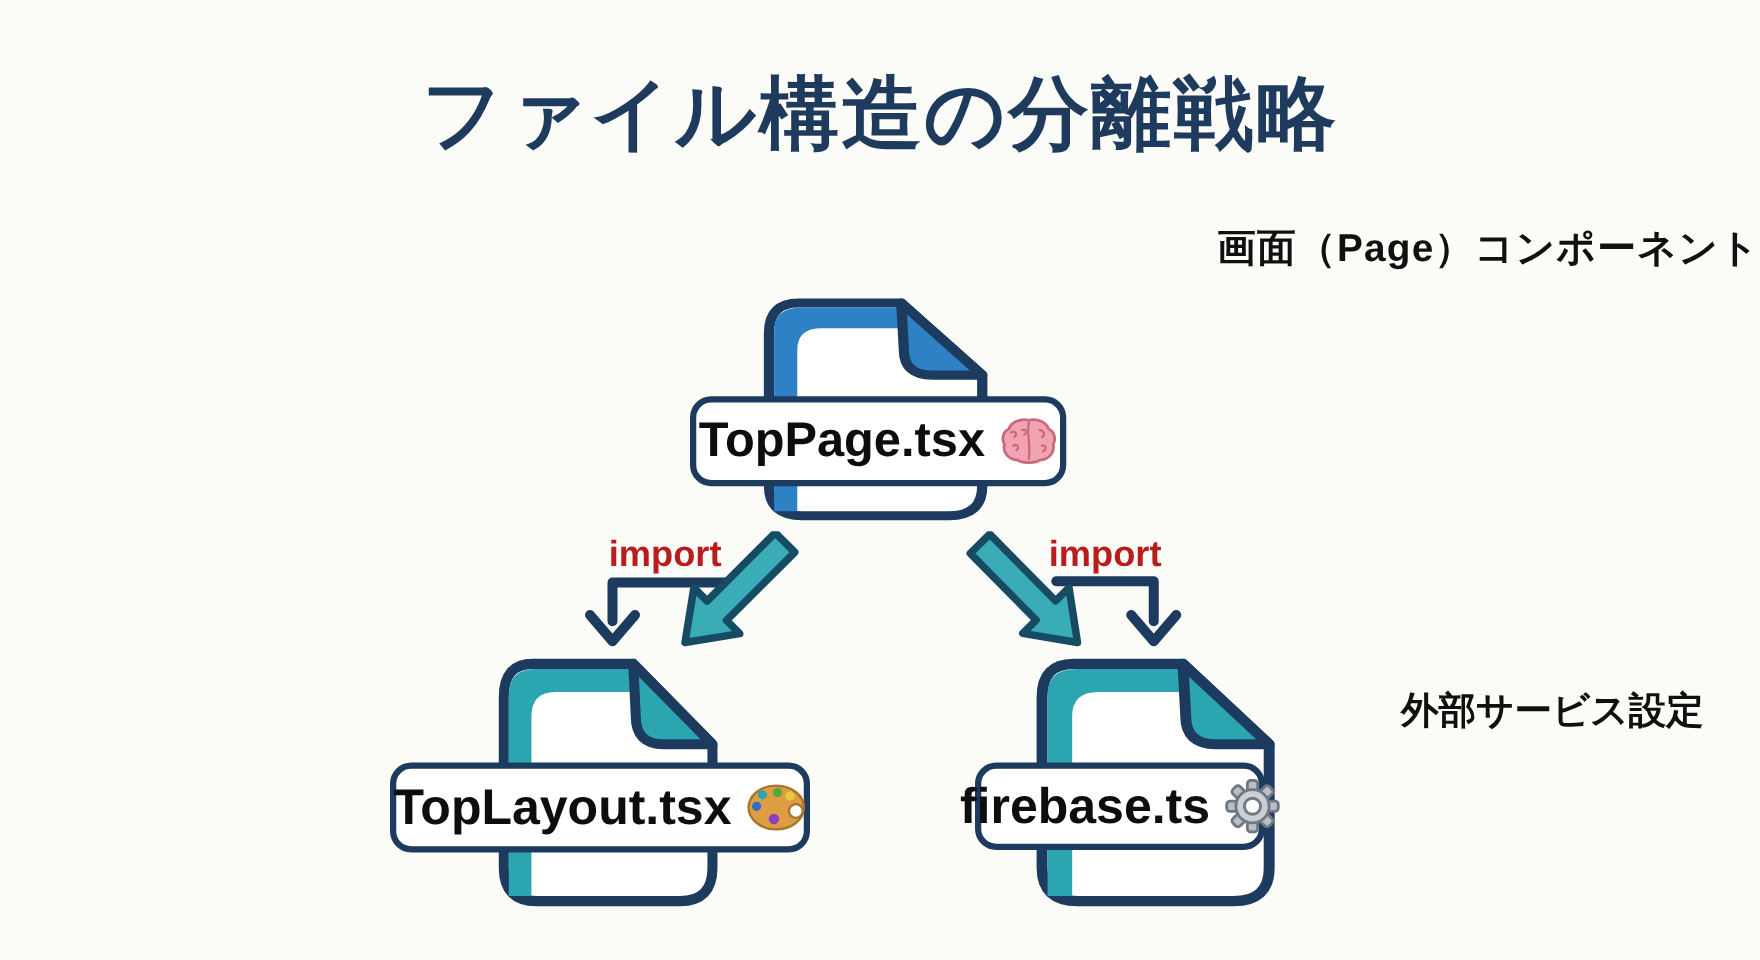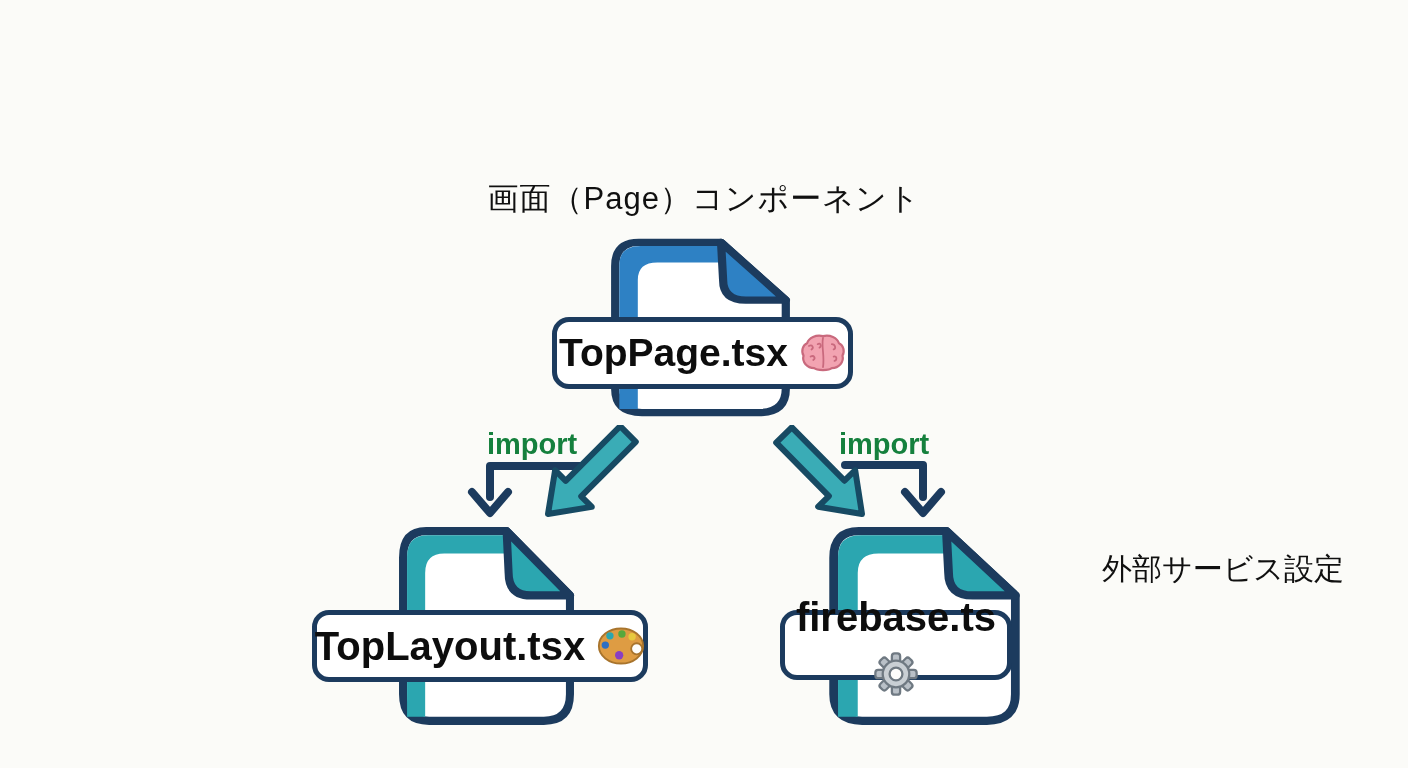--- a/index.html
+++ b/index.html
@@ -17,48 +17,48 @@
   body{font-family:"Liberation Sans","DejaVu Sans",sans-serif;background:var(--background);}
   .stage{position:relative;width:1408px;height:768px;background:var(--background);overflow:hidden;}
 
   .title{
     position:absolute;top:48px;left:0;width:100%;
     text-align:center;font-size:64px;font-weight:700;
     color:var(--title-text);letter-spacing:2px;
   }
   .caption{
     position:absolute;color:var(--body-text);
-    font-weight:400;text-align:center;
+    font-weight:700;text-align:right;
   }
   .caption-page{top:178px;left:0;width:100%;font-size:31px;letter-spacing:1px;}
   .caption-layout{top:585px;left:38px;width:272px;font-size:30px;}
   .caption-lib{top:550px;left:1083px;width:280px;font-size:30px;line-height:1.25;}
 
   .doc{position:absolute;z-index:1;}
   .doc-page{left:608px;top:236px;width:185px;height:183px;color:var(--page-blue);}
   .doc-layout{left:396px;top:524px;width:181px;height:204px;color:var(--module-teal);}
   .doc-lib{left:826px;top:524px;width:197px;height:204px;color:var(--module-teal);}
 
   .pill{
     position:absolute;z-index:3;
     display:flex;align-items:center;justify-content:center;gap:12px;
     background:#ffffff;border:5px solid var(--outline-navy);border-radius:17px;
   }
   .pill-text{font-weight:700;color:#0d0d0d;white-space:nowrap;}
   .pill-page{left:552px;top:317px;width:301px;height:72px;}
   .pill-page .pill-text{font-size:39px;}
   .pill-layout{left:312px;top:610px;width:336px;height:72px;}
   .pill-layout .pill-text{font-size:40px;}
-  .pill-lib{left:780px;top:610px;width:232px;height:70px;flex-direction:column;}
+  .pill-lib{left:780px;top:610px;width:232px;height:70px;}
   .pill-lib .pill-text{font-size:40px;}
   .emoji{flex:0 0 auto;}
 
   .import-label{
     position:absolute;z-index:2;
-    font-size:29px;font-weight:700;color:#15803d;
+    font-size:29px;font-weight:700;color:#b91c1c;
   }
   .import-left{left:487px;top:428px;}
   .import-right{left:839px;top:428px;}
 
   .arrows{position:absolute;z-index:2;}
   .arrows-left{left:440px;top:425px;width:200px;height:100px;}
   .arrows-right{left:768px;top:425px;width:200px;height:100px;}
 
   .elbow{stroke:var(--outline-navy);stroke-width:8;fill:none;stroke-linejoin:round;stroke-linecap:round;}
   .fat-arrow{fill:var(--arrow-fill);stroke:var(--arrow-outline);stroke-width:6;stroke-linejoin:round;}
@@ -76,20 +76,21 @@
 
         <path d="M30 7 L110 7 L173 70 L173 167 Q173 193 147 193 L33 193 Q7 193 7 167 L7 33 Q7 7 30 7 Z" fill="#ffffff" stroke="var(--outline-navy)" stroke-width="8" stroke-linejoin="round"></path>
 
         <path d="M111 11 L111 29 L48 29 Q29 29 29 48 L29 189 L11 189 L11 32 Q11 11 32 11 Z" fill="currentColor"></path>
 
         <path d="M110 7 L173 70 L134 70 Q112 70 112 48 Z" fill="currentColor" stroke="var(--outline-navy)" stroke-width="8" stroke-linejoin="round"></path>
       </g>
     </defs>
   </svg>
 
+  <h1 class="title">ファイル構造の分離戦略</h1>
 
   <div class="caption caption-page">画面（Page）コンポーネント</div>
 
   <svg class="doc doc-page" viewBox="0 0 180 200" preserveAspectRatio="none">
       <use href="#doc-shape"></use>
     </svg>
 
   <div class="pill pill-page">
     <span class="pill-text">TopPage.tsx</span>
     <svg class="emoji" width="46" height="40" viewBox="0 0 52 44">

